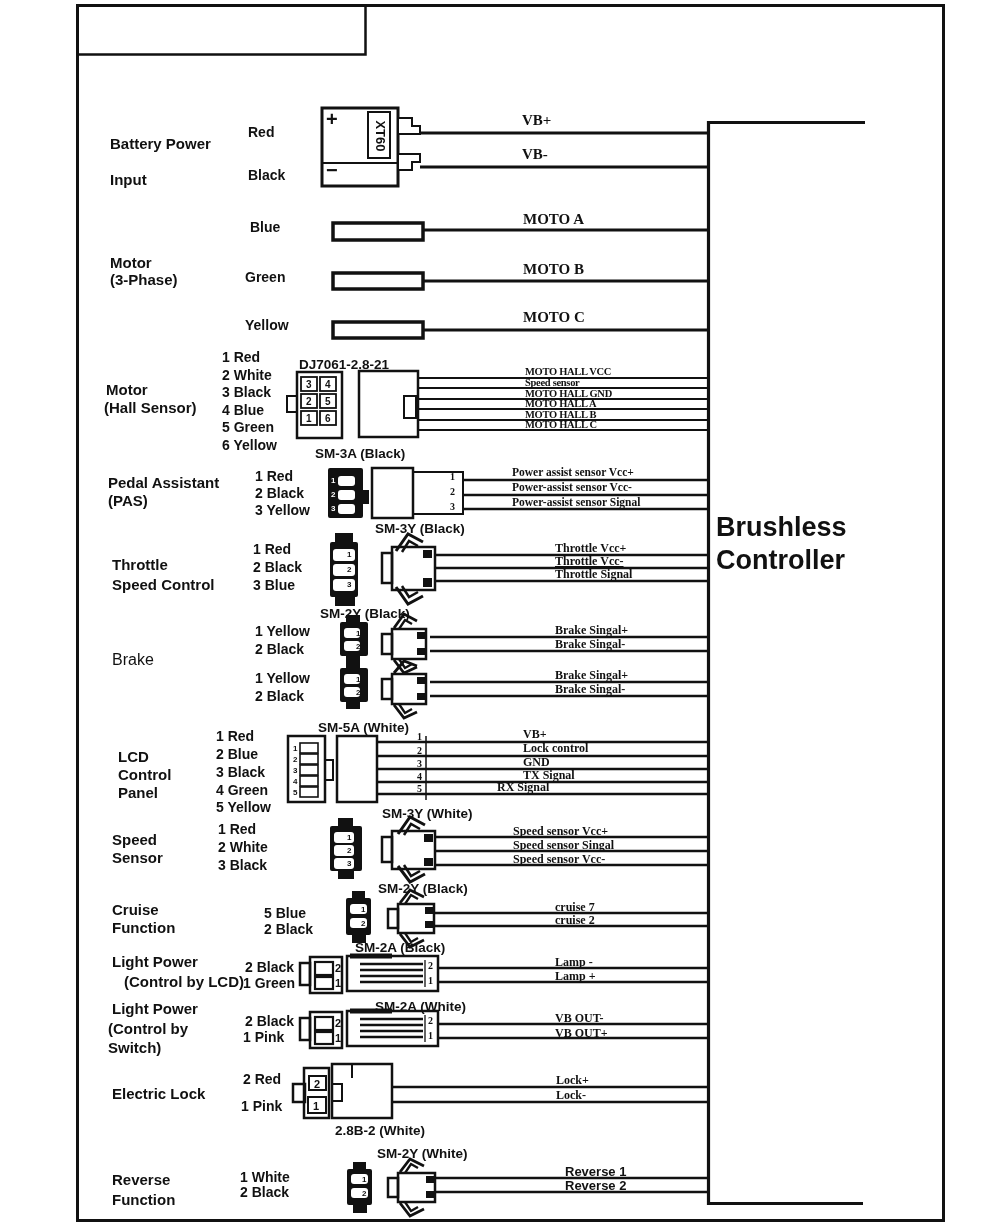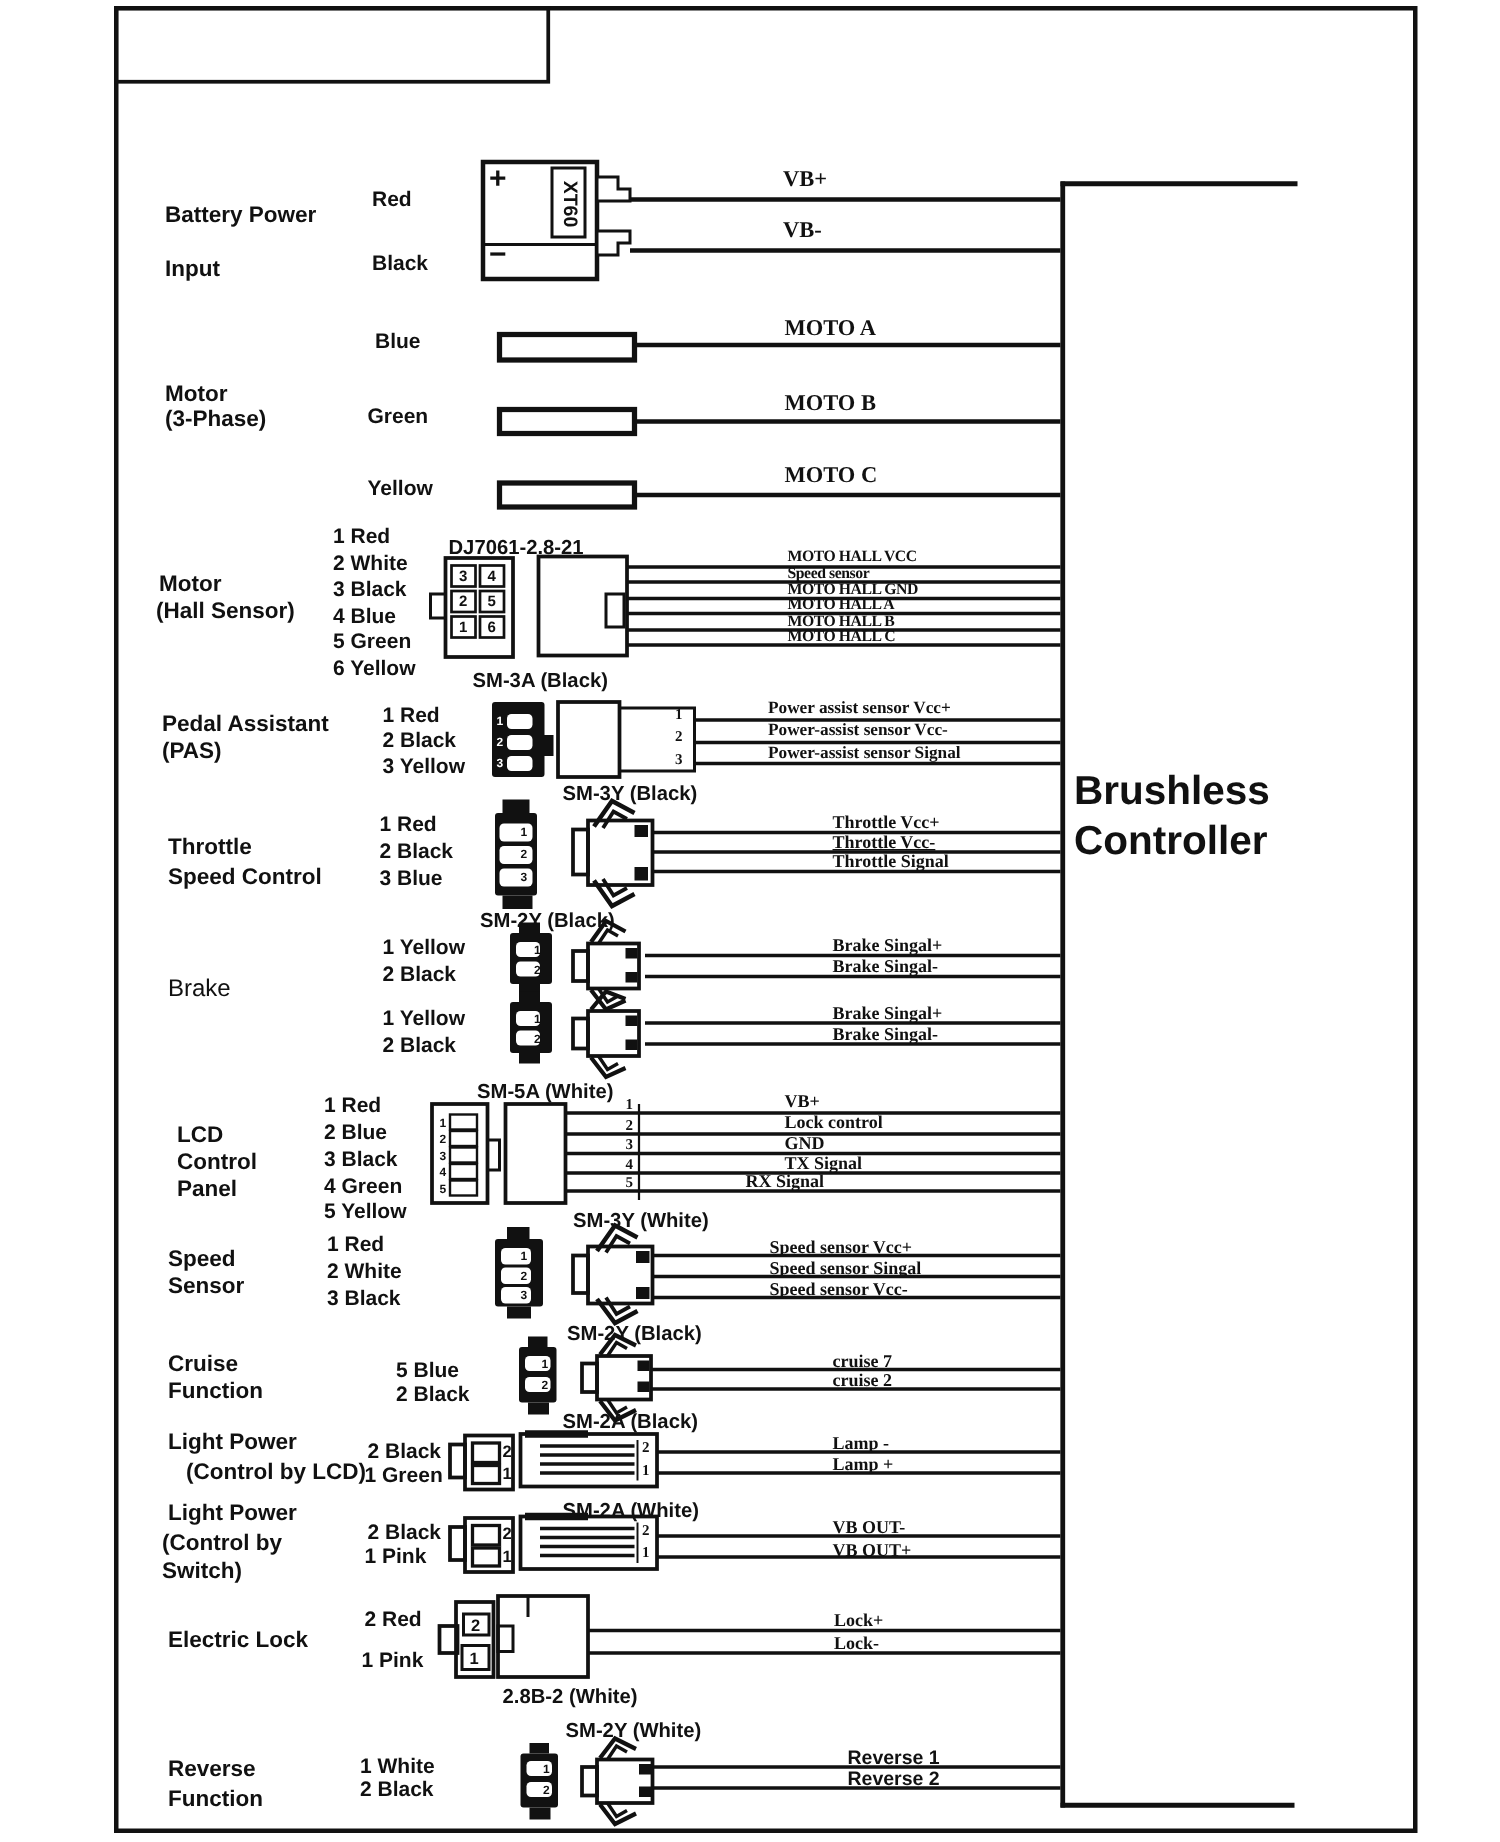--- a/index.html
+++ b/index.html
@@ -469,21 +469,21 @@
 <div class="t cn" style="left:378px;top:881px;">SM-2Y (Black)</div>
 <div class="t wl" style="left:264px;top:905px;">5 Blue</div>
 <div class="t wl" style="left:264px;top:921px;">2 Black</div>
 <div class="t pinB" style="left:361px;top:905px;">1</div>
 <div class="t pinB" style="left:361px;top:919px;">2</div>
 <div class="t sig" style="left:555px;top:900px;">cruise 7</div>
 <div class="t sig" style="left:555px;top:913px;">cruise 2</div>
 
 <div class="t sec" style="left:112px;top:953px;">Light Power</div>
 <div class="t sec" style="left:108px;top:973px;margin-left:16px;">(Control by LCD)</div>
-<div class="t cn" style="left:375px;top:940px;">SM-2A (Black)</div>
+<div class="t cn" style="left:355px;top:940px;">SM-2A (Black)</div>
 <div class="t wl" style="left:245px;top:959px;">2 Black</div>
 <div class="t wl" style="left:243px;top:975px;">1 Green</div>
 <div class="t pinL" style="left:335px;top:962px;">2</div>
 <div class="t pinL" style="left:335px;top:977px;">1</div>
 <div class="t pinF" style="left:428px;top:960px;">2</div>
 <div class="t pinF" style="left:428px;top:975px;">1</div>
 <div class="t sig" style="left:555px;top:955px;">Lamp -</div>
 <div class="t sig" style="left:555px;top:969px;">Lamp +</div>
 
 <div class="t sec" style="left:112px;top:1000px;">Light Power</div>

